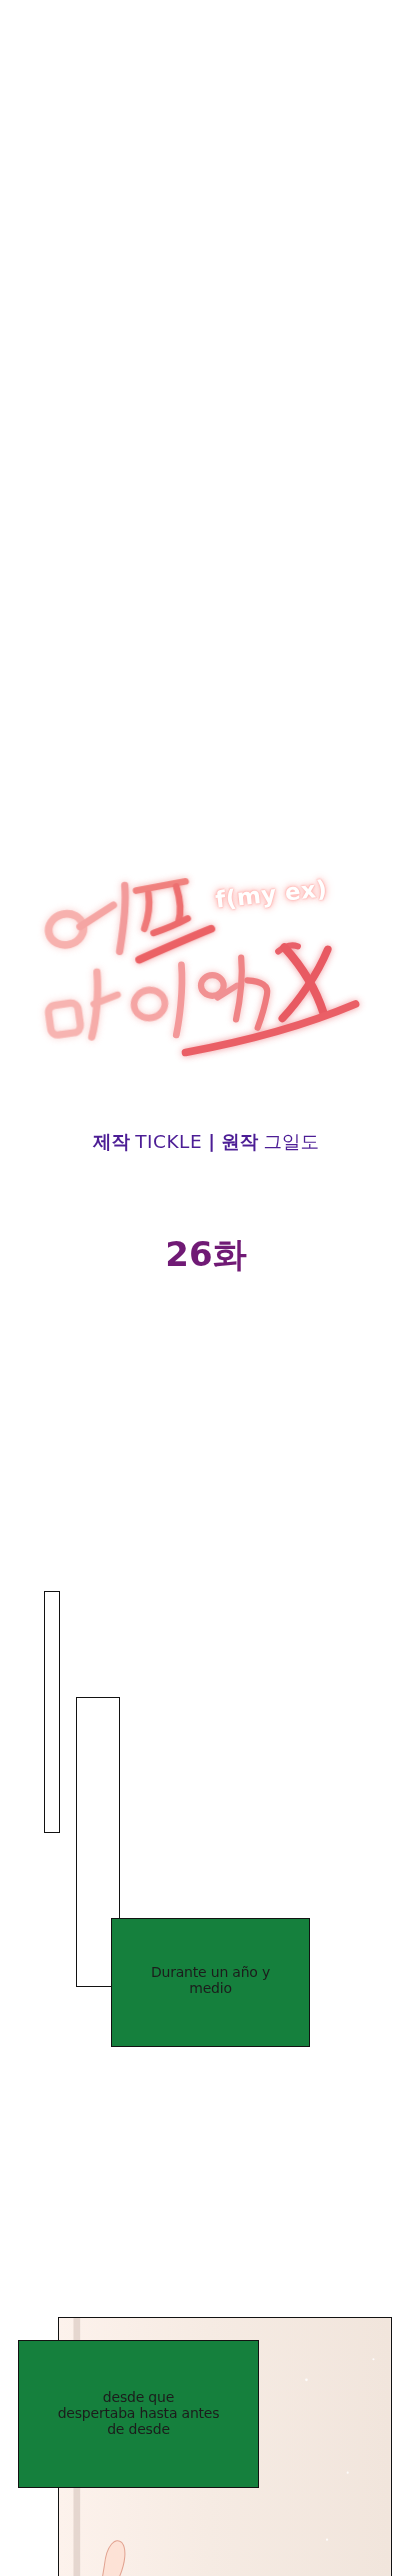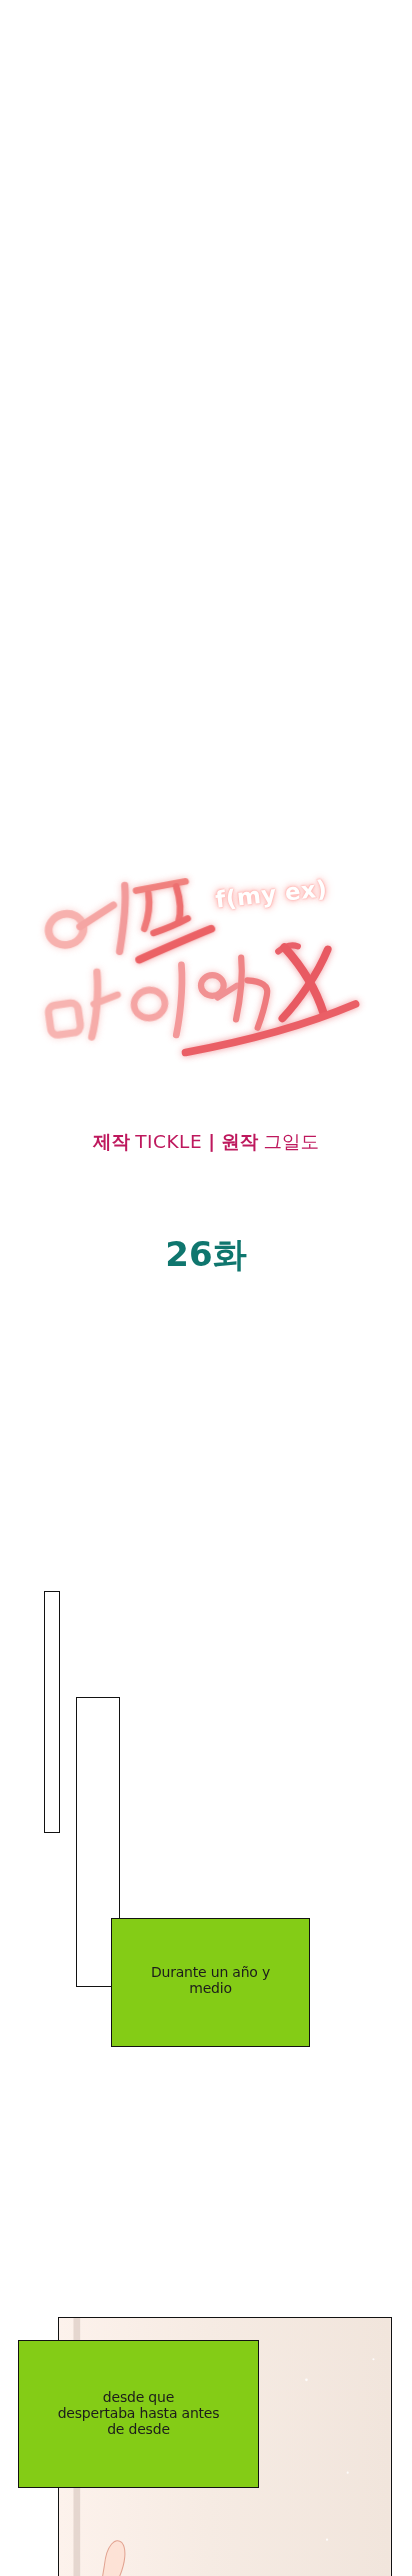--- a/index.html
+++ b/index.html
@@ -8,36 +8,36 @@
   .abs{position:absolute;}
 
   
   #title-art{left:31px;top:871px;width:340px;height:196px;}
   #title-latin{left:215px;top:879px;width:149px;font-size:23px;font-weight:700;color:#ffffff;
     transform:rotate(-6deg);letter-spacing:0.5px;white-space:nowrap;
     text-shadow:0 0 2.1px #ffc3c0,0 0 3.6px #ffc3c0,0 0 6.2px #ffb3b0,0 0 10.3px #ffc9c6,0.5px 0.5px 1px #ffb9b6,-0.5px -0.5px 1px #ffb9b6;}
 
   
   #credits{left:0;top:1103px;width:412px;display:flex;justify-content:center;align-items:baseline;
-    color:#be185d;font-size:18.5px;line-height:1.2;}
+    color:#4c1d95;font-size:18.5px;line-height:1.2;}
   #credits .b{font-weight:800;}
   #credits .sp{margin:0 6.2px;font-weight:600;}
   #credits .n{font-weight:400;letter-spacing:0.5px;margin-left:5.2px;margin-top:28px;}
   #credits .n2{font-weight:400;margin-left:5.2px;text-align:center;}
 
   
-  #episode{left:0;top:1232px;width:412px;text-align:center;font-size:34px;font-weight:800;color:#0f766e;}
+  #episode{left:0;top:1232px;width:412px;text-align:center;font-size:34px;font-weight:800;color:#701a75;}
 
   
   .strip{background:#ffffff;border:1.5px solid #121212;box-sizing:border-box;}
   #strip1{left:44px;top:1591px;width:16px;height:242px;}
   #strip2{left:76px;top:1697px;width:44px;height:290px;}
 
   
-  .nbox{background:#84cc16;border:1.5px solid #121212;box-sizing:border-box;text-align:center;
+  .nbox{background:#15803d;border:1.5px solid #121212;box-sizing:border-box;text-align:center;
     color:#1c1c1c;font-size:14px;line-height:16px;letter-spacing:-0.2px;z-index:5;}
   #nbox1{left:111px;top:1918px;width:199px;height:129px;padding-top:45px;}
   #nbox2{left:18px;top:2292px;width:241px;height:148px;padding-top:48px;margin-top:48px;}
 
   
   #bed-panel{left:58px;top:2317px;width:334px;height:571px;border:1.5px solid #121212;box-sizing:border-box;
     overflow:hidden;background:#f5eae3;z-index:1;}
   #bed-panel svg,#bottom-panel svg{display:block;}
 </style>
 </head>

